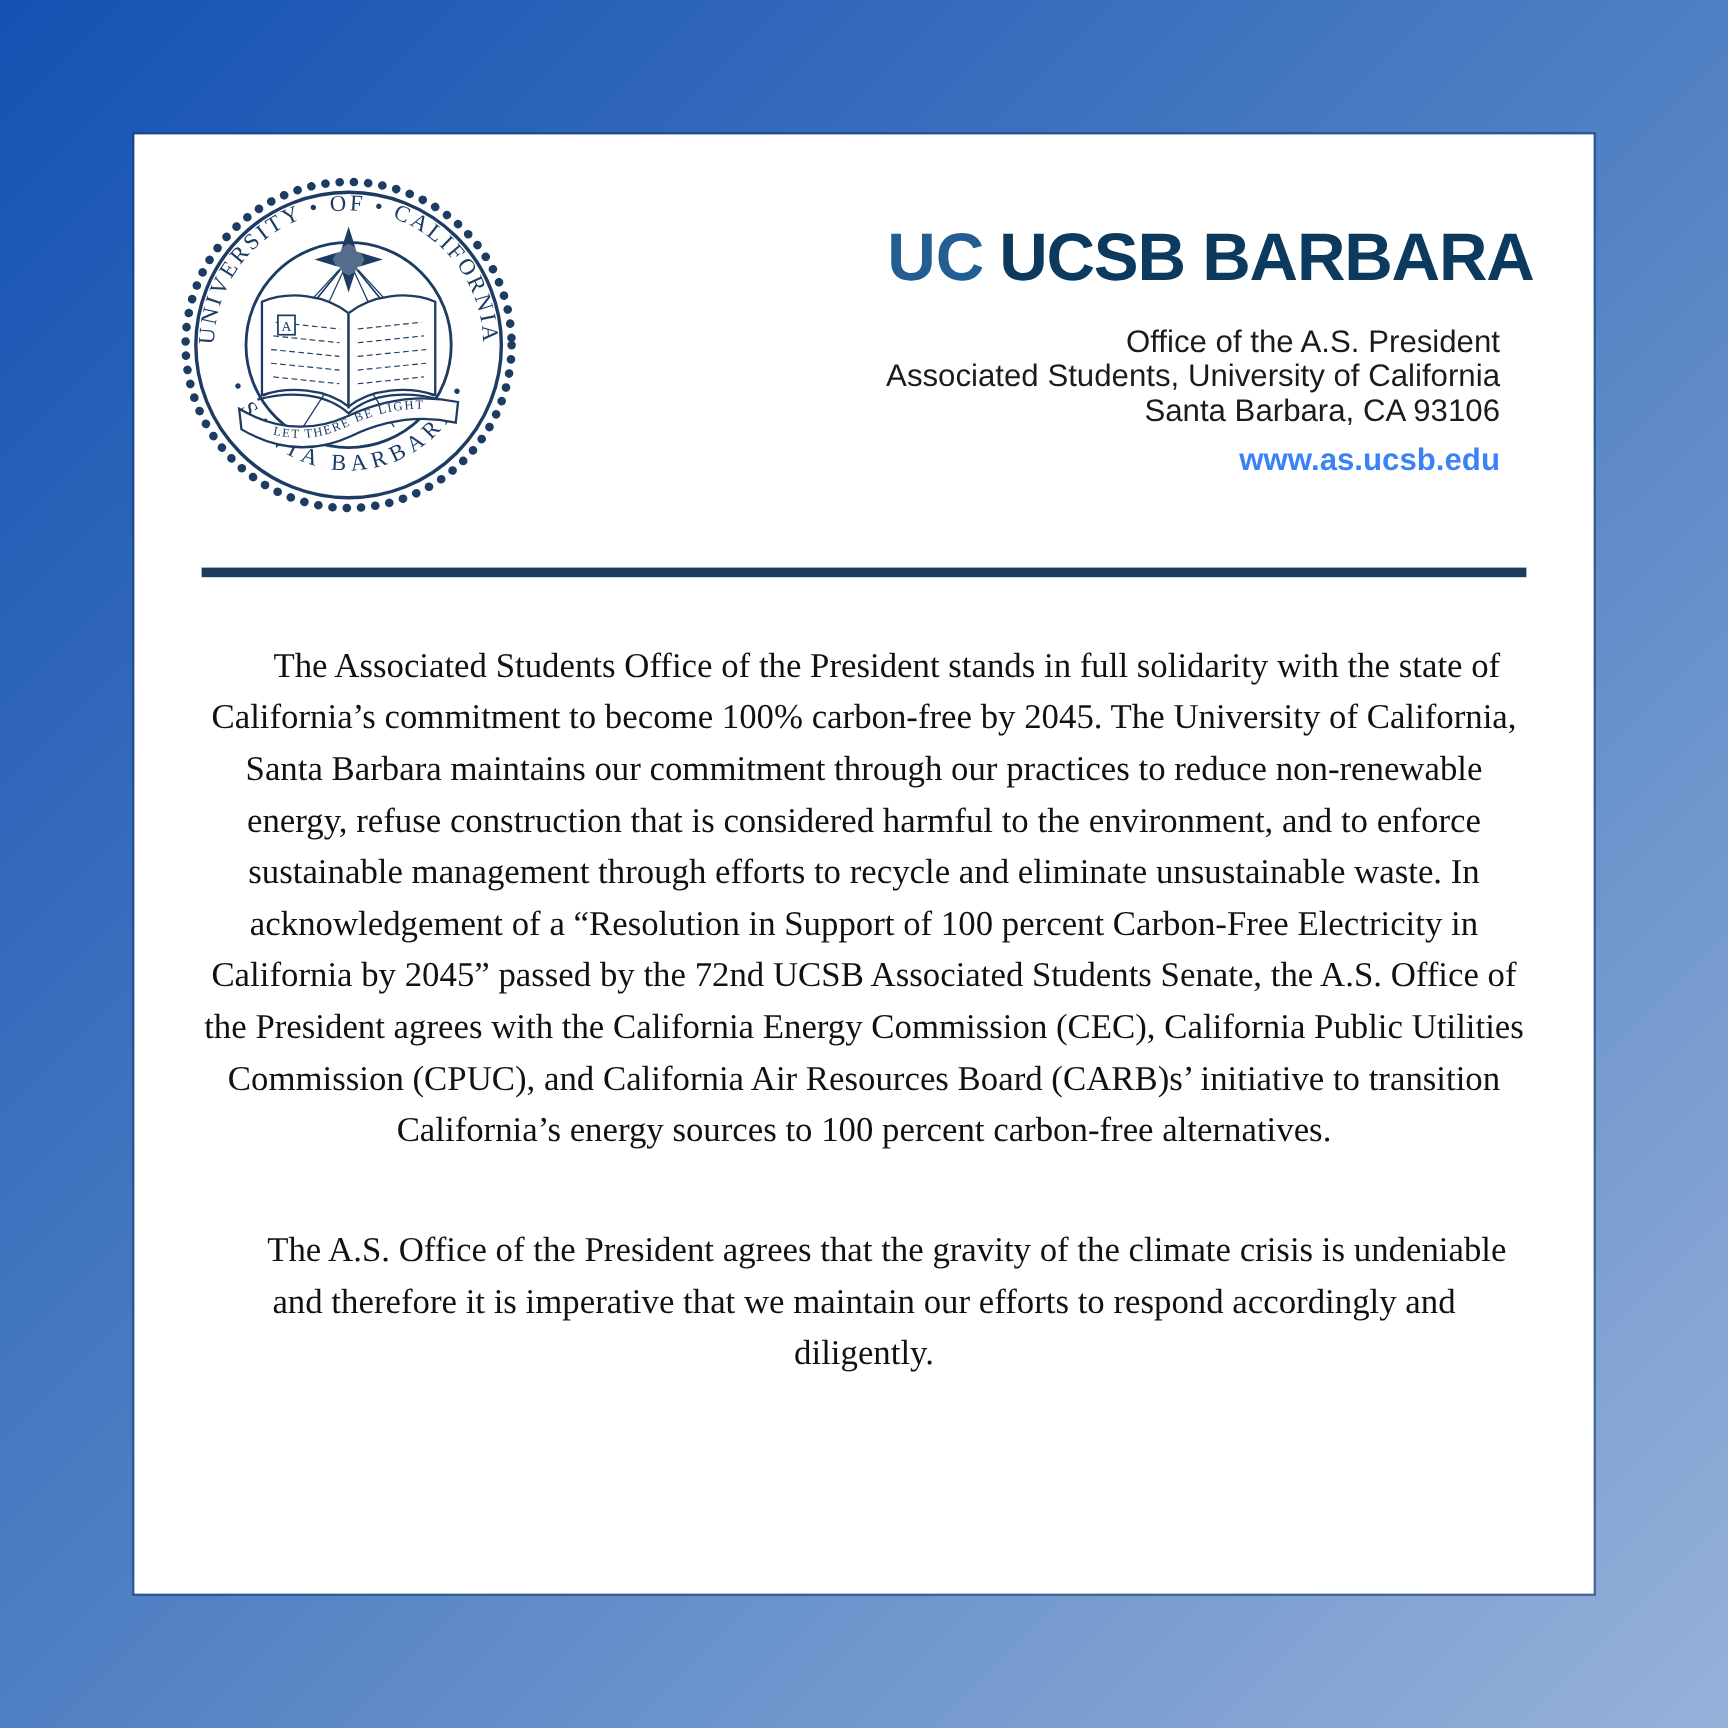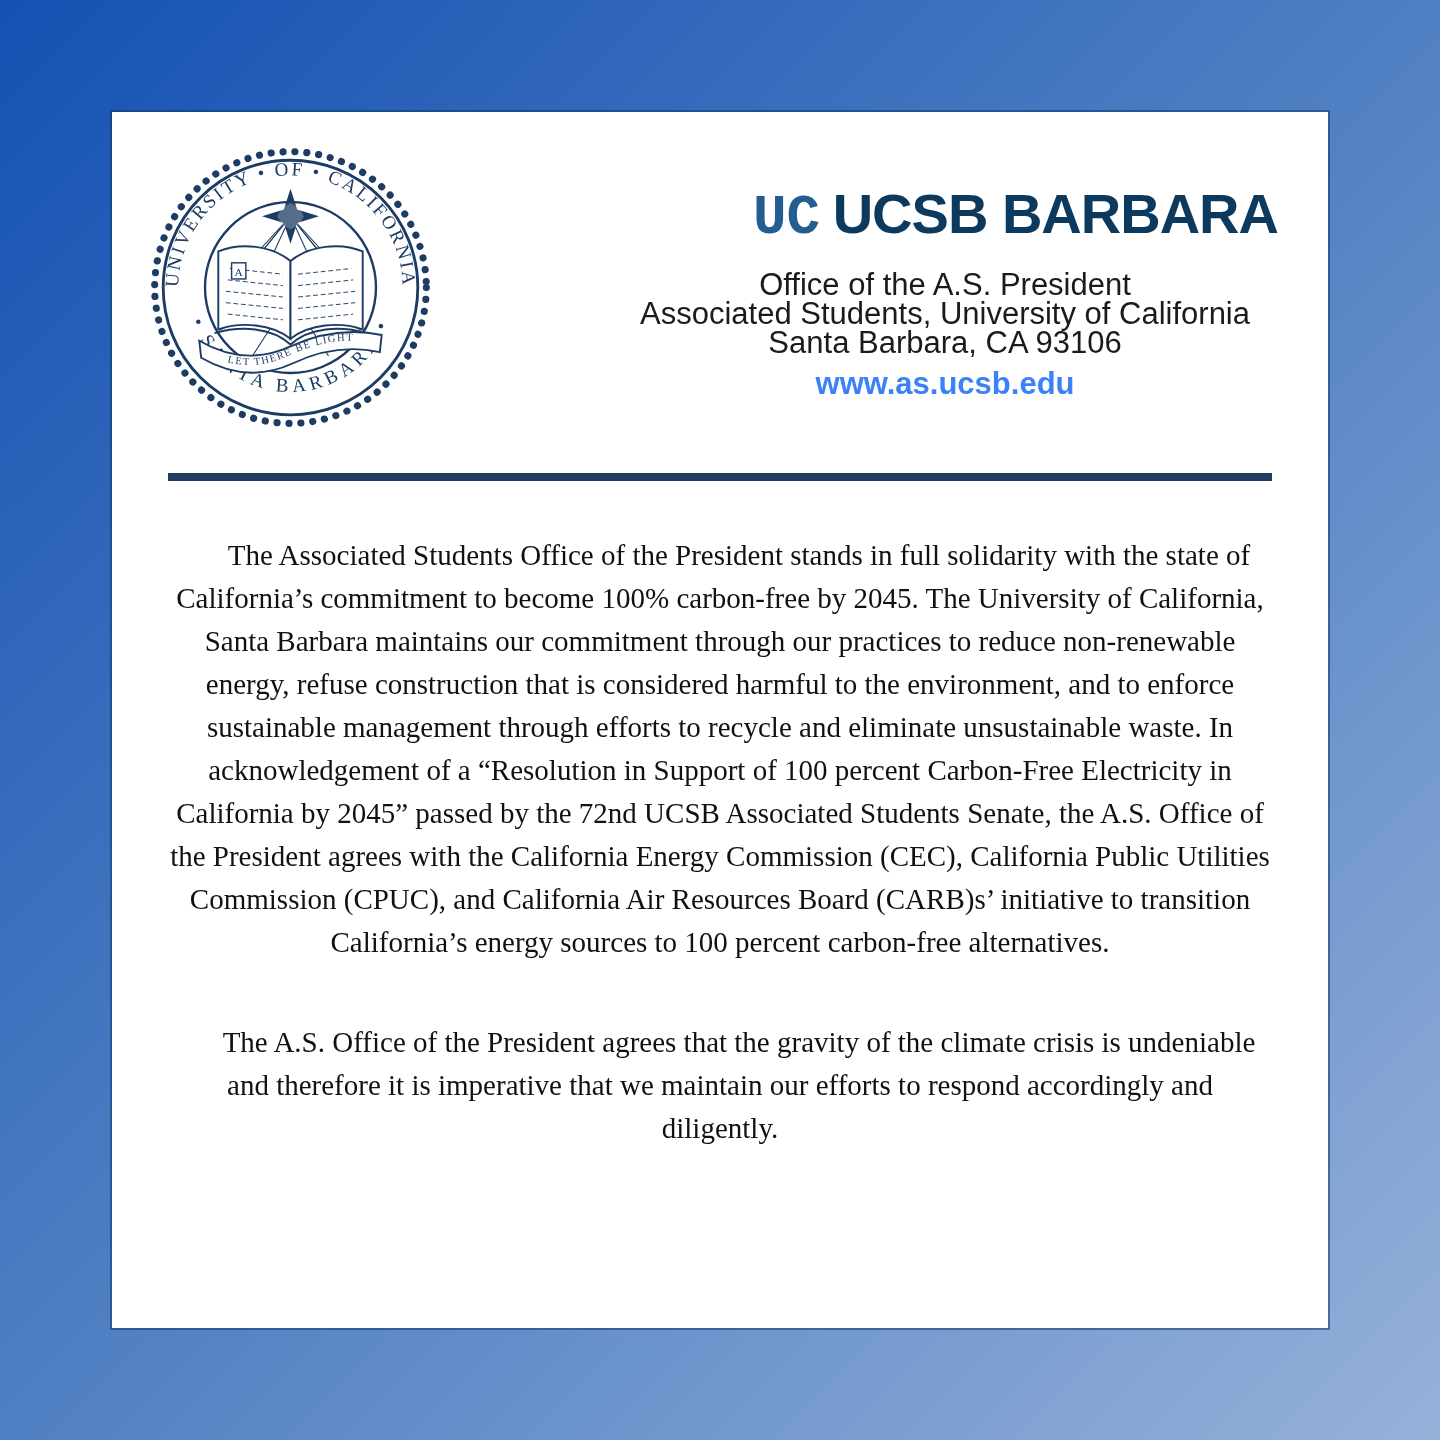--- a/index.html
+++ b/index.html
@@ -10,23 +10,23 @@
   }
   .card{
     position:absolute;inset:112px;background:#ffffff;
     box-shadow:0 0 0 2px rgba(18,56,110,0.55);
   }
   
   .seal{position:absolute;left:36px;top:33px;width:285px;height:285px;}
   .seal text{font-family:"Liberation Serif",serif;fill:#1d3c63;}
   
   .wordmark{position:absolute;top:74px;right:50px;white-space:nowrap;line-height:1;}
-  .wordmark .uc{font-family:Liberation Mono, monospace;font-weight:700;font-size:56px;color:#235e92;letter-spacing:0;margin-left:20px;}
+  .wordmark .uc{font-family:Liberation Sans, sans-serif;font-weight:700;font-size:56px;color:#235e92;letter-spacing:0;margin-left:20px;}
   .wordmark .name{font-family:"Liberation Sans",sans-serif;font-weight:700;font-size:56px;color:#0b3a5e;letter-spacing:-1px;margin-left:8px;}
-  .address{position:absolute;top:158px;right:78px;text-align:center;font-size:31px;line-height:29px;color:#1b1b1b;}
+  .address{position:absolute;top:158px;right:78px;text-align:right;font-size:26px;line-height:29px;color:#1b1b1b;}
   .address .website{margin-top:12px;font-weight:700;color:#3b82f6;}
   
   .doc-body{position:absolute;left:56px;right:56px;top:361px;}
   .divider{height:8px;background:#1d3c5e;}
   .doc-title{margin:59px 0 0 0;font-family:"Liberation Serif",serif;font-weight:700;font-size:29.5px;line-height:36px;color:#000;}
   .doc-paragraph{margin:0;font-family:"Liberation Serif",serif;font-size:29px;line-height:43px;color:#111;text-indent:38px;text-align:center;}
   .doc-paragraph.first{margin-top:53px;}
   .doc-paragraph.second{margin-top:57px;}
 </style>
 </head>

